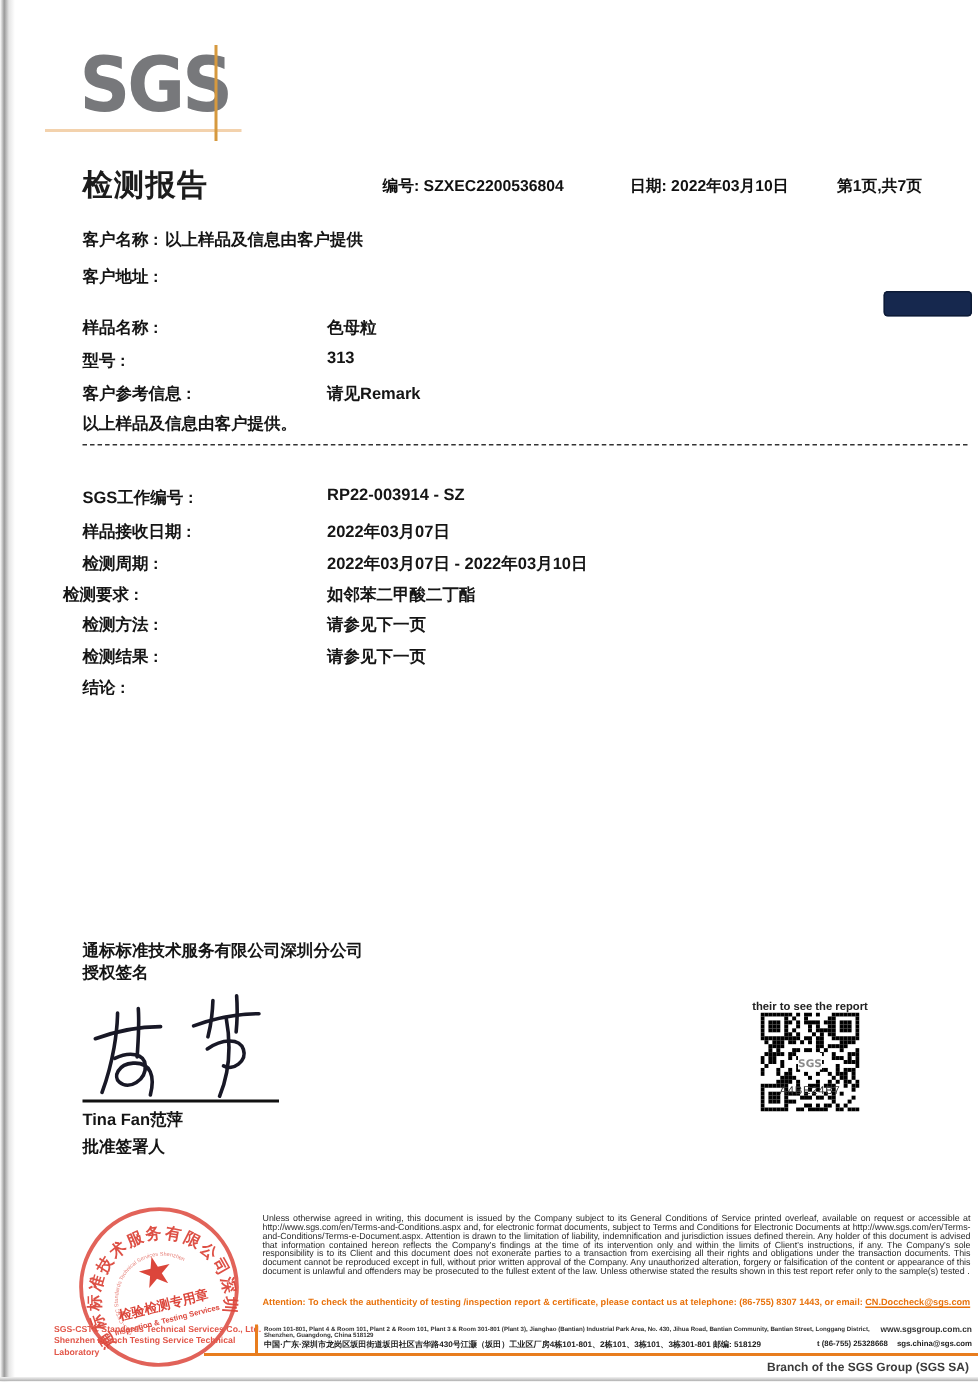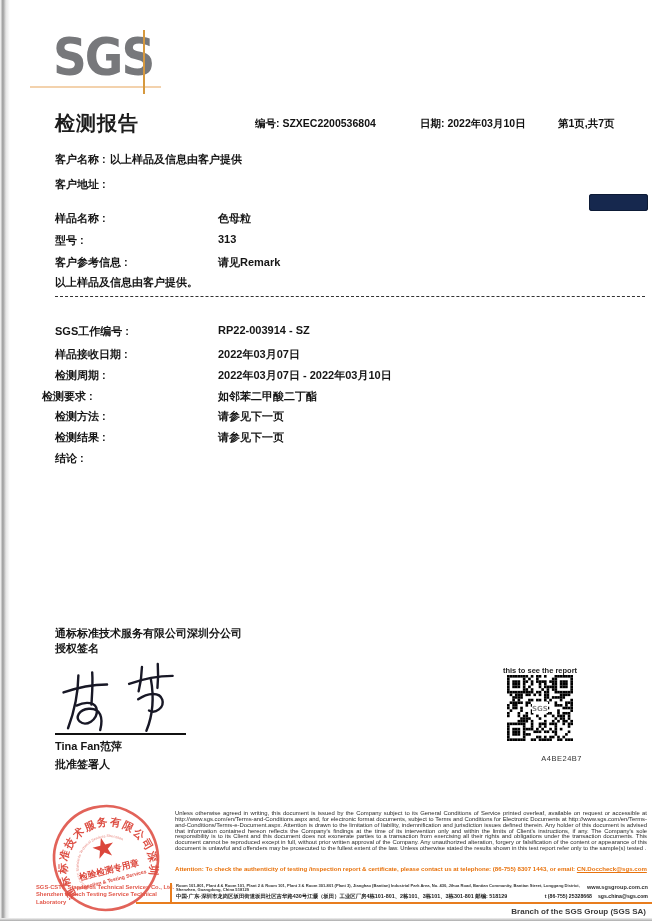--- a/index.html
+++ b/index.html
@@ -41,21 +41,21 @@
     border-radius:3px; box-shadow:0 0 0 1px #0d1b36 inset; }
 
   
   .sig-line { left:55px; top:733px; width:131px; height:1.6px; background:#111; }
   .sig-svg { left:58px; top:658px; }
 
   
   .qr-caption { left:498px; top:666px; width:84px; text-align:center; font-size:7.5px;
     font-weight:700; color:#222; }
   .qr-box { left:507px; top:675px; }
-  .qr-code-text { left:498px; top:754px; width:84px; text-align:right; font-size:7.5px;
+  .qr-code-text { left:498px; top:722px; width:84px; text-align:center; font-size:7.5px;
     color:#333; letter-spacing:.5px; }
 
   
   .stamp { left:48px; top:800px; opacity:.92; }
 
   
   .company-red { left:36px; top:884px; width:150px; font-size:5.8px; line-height:7.4px;
     color:#e2574a; font-weight:700; }
   .disclaimer { left:175px; top:811px; width:472px; font-size:5.9px; line-height:5.85px;
     color:#2a2a2a; text-align:justify; }
@@ -133,21 +133,21 @@
       <path d="M86,10 C85,20 83,28 81,34"></path>
       <path d="M102,8 C102,18 101,26 100,32"></path>
       <path d="M80,42 C90,36 102,36 104,44 C106,52 96,58 90,54"></path>
       <path d="M94,22 C96,40 94,58 86,74"></path>
     </g>
   </svg>
   <div class="abs sig-line"></div>
   <div class="abs val" style="left:55px;top:739px">Tina Fan范萍</div>
   <div class="abs val" style="left:55px;top:757px">批准签署人</div>
 
-  <div class="abs qr-caption">this to see the report</div>
+  <div class="abs qr-caption">their to see the report</div>
   <svg class="abs qr-box" width="66" height="66" viewBox="0 0 66 66">
       <rect width="66" height="66" fill="#fff"></rect>
       <rect x="0.00" y="0.00" width="2.64" height="2.64" fill="#000"></rect>
       <rect x="2.64" y="0.00" width="2.64" height="2.64" fill="#000"></rect>
       <rect x="5.28" y="0.00" width="2.64" height="2.64" fill="#000"></rect>
       <rect x="7.92" y="0.00" width="2.64" height="2.64" fill="#000"></rect>
       <rect x="10.56" y="0.00" width="2.64" height="2.64" fill="#000"></rect>
       <rect x="13.20" y="0.00" width="2.64" height="2.64" fill="#000"></rect>
       <rect x="15.84" y="0.00" width="2.64" height="2.64" fill="#000"></rect>
       <rect x="18.48" y="0.00" width="2.64" height="2.64" fill="#000"></rect>

